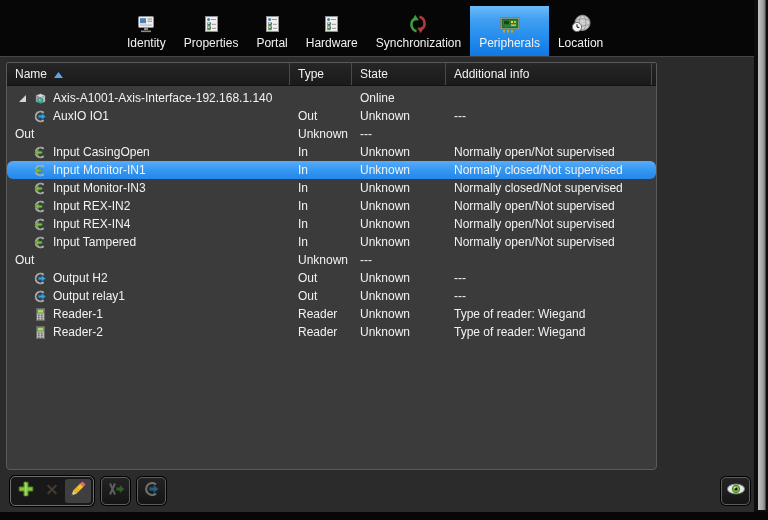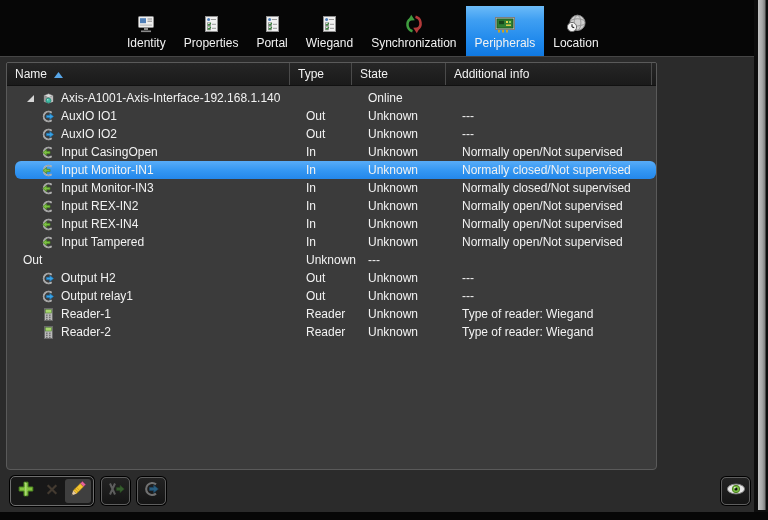--- a/index.html
+++ b/index.html
@@ -34,21 +34,21 @@
   .thead {
     display:grid; grid-template-columns:283px 62px 94px 206px 93px 1fr;
     height:23px; background:linear-gradient(#262626,#1a1a1a);
     border-bottom:1px solid #111; color:#f2f2f2; font-size:12px;
   }
   .hcell {
     height:100%; display:flex; align-items:center; gap:7px;
     padding-left:8px; border-right:1px solid #4a4a4a; overflow:hidden; white-space:nowrap;
   }
   .hcell.filler { border-right:none; }
-  .tbody { padding-top:3px;margin-left:8px; }
+  .tbody { padding-top:3px; }
   .row {
     display:grid; grid-template-columns:283px 62px 94px 206px 93px 1fr;
     height:18px; align-items:center; color:#f2f2f2; font-size:12px; white-space:nowrap;
   }
   .row.selected { background:linear-gradient(180deg,#58acf8 0%,#3396f2 55%,#2487ea 100%);border-radius:6px; }
   .cell { overflow:hidden; padding-left:8px; }
   .name-cell {
     display:flex; align-items:center; gap:5px; padding-left:11px; overflow:hidden;
   }
   .name-cell.lvl1 { padding-left:25px; }
@@ -139,21 +139,21 @@
           <circle cx="6.6" cy="5.5" r="1.5" fill="#4f7fb8"></circle>
           <rect x="9" y="5" width="5" height="1" fill="#999"></rect>
           <rect x="5.5" y="8.8" width="3" height="3" fill="#fff" stroke="#888" stroke-width="0.8"></rect>
           <path d="M6 10.2 l1 1.1 1.8-2.4" stroke="#2f7d32" fill="none" stroke-width="1.1"></path>
           <rect x="10" y="9.8" width="4" height="1" fill="#999"></rect>
           <rect x="5.5" y="12.8" width="3" height="3" fill="#fff" stroke="#888" stroke-width="0.8"></rect>
           <path d="M6 14.2 l1 1.1 1.8-2.4" stroke="#2f7d32" fill="none" stroke-width="1.1"></path>
           <rect x="10" y="13.8" width="4" height="1" fill="#999"></rect>
         </svg>
       </span>
-      <span class="tlabel">Wiegand</span>
+      <span class="tlabel">Hardware</span>
     </div>
     <div class="tab">
       <span class="ticon">
         <svg width="22" height="20" viewBox="0 0 22 20">
           <path d="M9.5 17.2 A6.8 6.8 0 0 1 7.6 4.9" fill="none" stroke="#3f9c3f" stroke-width="2.6"></path>
           <polygon points="8.2,0.8 11.8,6.3 5.0,6.7" fill="#3f9c3f"></polygon>
           <path d="M12.5 2.8 A6.8 6.8 0 0 1 14.4 15.1" fill="none" stroke="#b33a3a" stroke-width="2.6"></path>
           <polygon points="13.8,19.2 10.2,13.7 17.0,13.3" fill="#b33a3a"></polygon>
         </svg>
       </span>
@@ -247,30 +247,20 @@
             </svg>
           </span>
           <span>AuxIO IO1</span>
         </div>
         <div class="cell">Out</div>
         <div class="cell">Unknown</div>
         <div class="cell">---</div>
         <div class="cell"></div>
       </div>
       <div class="row">
-        <div class="name-cell lvl1">
-          <span class="icon-slot">
-            <svg width="14" height="13" viewBox="0 0 16 16">
-              <path d="M12.5 3.4 A6 6 0 1 0 12.5 12.6" fill="none" stroke="#c6c6c6" stroke-width="2.1"></path>
-              <path d="M12.5 3.4 A6 6 0 1 0 12.5 12.6" fill="none" stroke="#7e7e7e" stroke-width="0.7"></path>
-              <path d="M6 6.6 h4.2 V4.3 l4.6 3.7 -4.6 3.7 V9.4 H6 z" fill="#38a3e8" stroke="#1b6fa8" stroke-width="0.8"></path>
-            </svg>
-          </span>
-          <span>AuxIO IO2</span>
-        </div>
         <div class="cell">Out</div>
         <div class="cell">Unknown</div>
         <div class="cell">---</div>
         <div class="cell"></div>
       </div>
       <div class="row">
         <div class="name-cell lvl1">
           <span class="icon-slot">
             <svg width="14" height="13" viewBox="0 0 16 16">
               <path d="M12.5 3.4 A6 6 0 1 0 12.5 12.6" fill="none" stroke="#c6c6c6" stroke-width="2.1"></path>

